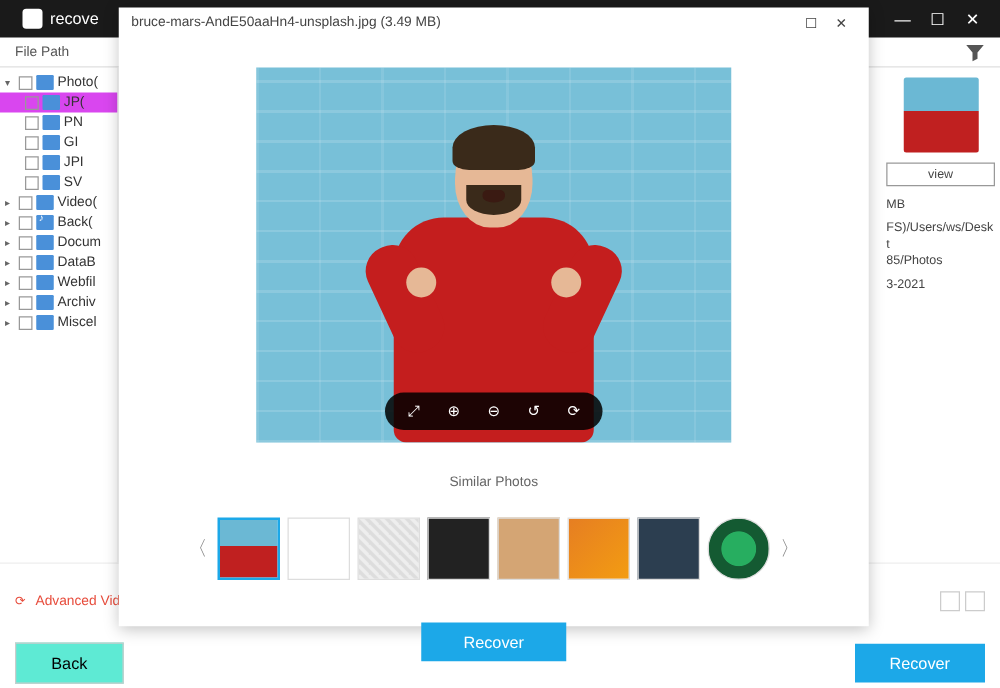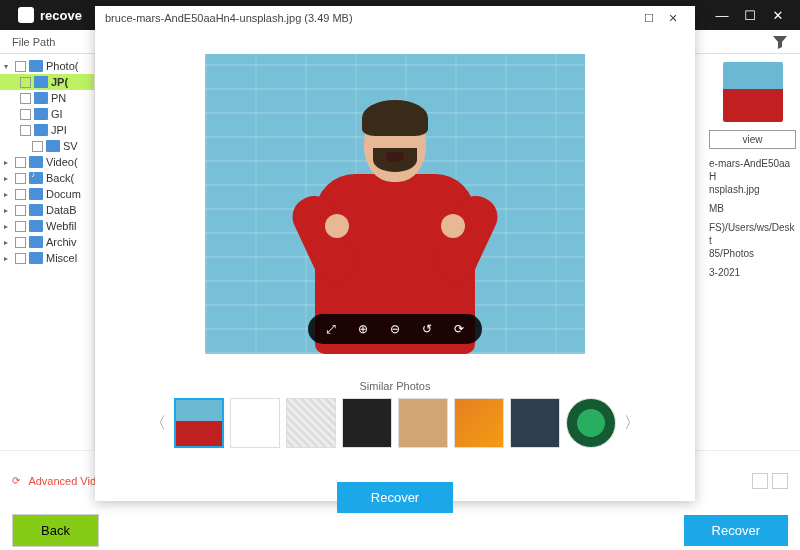--- a/index.html
+++ b/index.html
@@ -1,46 +1,46 @@
 <!DOCTYPE html>
 <html><head>
 <meta charset="utf-8">
 <style>
 * { margin: 0; padding: 0; box-sizing: border-box; font-family: "Segoe UI", Arial, sans-serif; }
 body { width: 800px; height: 550px; background: #fff; overflow: hidden; position: relative; }
 .titlebar { height: 30px; background: #1a1a1a; display: flex; align-items: center; padding: 0 8px; color: #fff; }
-.logo { display: flex; align-items: flex-end; gap: 6px; font-size: 13px; font-weight: 700; padding-left: 10px; }
+.logo { display: flex; align-items: flex-start; gap: 6px; font-size: 13px; font-weight: 400; padding-left: 10px; }
 .logo-icon { width: 16px; height: 16px; background: #fff; border-radius: 3px; position: relative; }
 .titlebar-spacer { flex: 1; }
 .titlebar-btn { width: 28px; height: 28px; display: flex; align-items: center; justify-content: center; cursor: pointer; font-size: 13px; }
 .sub-header { height: 24px; border-bottom: 1px solid #e0e0e0; display: flex; align-items: center; padding: 0 12px; font-size: 11px; color: #555; }
 .sub-header-spacer { flex: 1; }
 .filter-icon { width: 16px; height: 16px; cursor: pointer; }
 .main-area { display: flex; height: calc(100% - 30px - 24px - 60px - 40px); }
 .sidebar { width: 95px; border-right: 1px solid #eee; overflow: hidden; padding-top: 4px; }
 .tree-item { display: flex; align-items: center; gap: 3px; padding: 2px 4px; font-size: 11px; color: #333; white-space: nowrap; }
-.tree-item.selected { background: #bef264; font-weight: bold; }
+.tree-item.selected { background: #d946ef; }
 .tree-chevron { width: 8px; font-size: 8px; color: #666; }
 .tree-cb { width: 11px; height: 11px; border: 1px solid #999; flex-shrink: 0; }
 .tree-folder { width: 14px; height: 12px; background: #4a90d9; border-radius: 1px; flex-shrink: 0; position: relative; }
 .tree-folder.music::after { content: "♪"; position: absolute; top: -2px; left: 2px; font-size: 8px; color: #fff; }
 .tree-folder.doc { background: #4a90d9; }
 .right-panel { width: 95px; padding: 8px 4px; font-size: 10px; color: #444; overflow: hidden; }
 .preview-thumb { width: 60px; height: 60px; margin: 0 auto 8px; background: linear-gradient(180deg, #6bb8d4 0%, #6bb8d4 45%, #c02020 45%, #c02020 100%); border-radius: 2px; }
 .preview-button { width: 100%; border: 1px solid #999; background: #fff; padding: 3px; font-size: 10px; margin-bottom: 8px; cursor: pointer; text-align: center; }
 .info-line { margin-bottom: 6px; line-height: 1.3; word-break: break-all; }
 .center-area { flex: 1; }
 .status-row { height: 60px; border-top: 1px solid #eee; display: flex; align-items: center; padding: 0 12px; font-size: 10px; color: #666; gap: 8px; }
 .adv-recovery { color: #e74c3c; font-size: 11px; }
 .adv-badge { background: #e74c3c; color: #fff; font-size: 8px; padding: 1px 4px; border-radius: 2px; }
 .status-spacer { flex: 1; }
 .view-toggle { display: flex; gap: 4px; }
 .view-btn { width: 16px; height: 16px; border: 1px solid #ccc; cursor: pointer; }
 .footer { height: 40px; display: flex; align-items: center; padding: 0 12px; gap: 10px; }
-.btn { padding: 8px 28px; font-size: 13px; cursor: pointer; border: 1px solid #ccc; background: #84cc16; }
+.btn { padding: 8px 28px; font-size: 13px; cursor: pointer; border: 1px solid #ccc; background: #5eead4; }
 .btn.primary { background: #1ca8e8; color: #fff; border: none; }
 .footer-spacer { flex: 1; }
 
 
 .modal { position: absolute; top: 6px; left: 95px; width: 600px; height: 495px; background: #fff; box-shadow: 0 2px 12px rgba(0,0,0,0.25); display: flex; flex-direction: column; gap: 20px; }
 .modal-header { height: 28px; display: flex; align-items: center; padding: 0 10px; font-size: 11px; color: #444; }
 .modal-header .spacer { flex: 1; }
 .modal-hbtn { width: 24px; height: 24px; display: flex; align-items: center; justify-content: center; cursor: pointer; }
 .modal-body { flex: 1; display: flex; align-items: flex-start; justify-content: center; padding-top: 4px; }
 .preview-img { width: 380px; height: 300px; background: linear-gradient(180deg, #78c0d8 0%, #78c0d8 100%); position: relative; overflow: hidden; }
@@ -51,21 +51,21 @@
 .beard { position: absolute; top: 54px; left: 50%; transform: translateX(-50%); width: 44px; height: 24px; background: #3a2a1a; border-radius: 0 0 50% 50%; }
 .mouth { position: absolute; top: 58px; left: 50%; transform: translateX(-50%); width: 18px; height: 10px; background: #3a1a12; border-radius: 4px 4px 50% 50%; }
 .torso { position: absolute; top: 80px; left: 50%; transform: translateX(-50%); width: 160px; height: 180px; background: #c41e1e; border-radius: 40px 40px 10px 10px; }
 .arm-l { position: absolute; top: 100px; left: 18px; width: 42px; height: 90px; background: #c41e1e; border-radius: 20px; transform: rotate(-25deg); }
 .arm-r { position: absolute; top: 100px; right: 18px; width: 42px; height: 90px; background: #c41e1e; border-radius: 20px; transform: rotate(25deg); }
 .fist-l { position: absolute; top: 120px; left: 40px; width: 24px; height: 24px; background: #e6b896; border-radius: 50%; }
 .fist-r { position: absolute; top: 120px; right: 40px; width: 24px; height: 24px; background: #e6b896; border-radius: 50%; }
 .img-toolbar { position: absolute; bottom: 10px; left: 50%; transform: translateX(-50%); background: rgba(0,0,0,0.85); border-radius: 16px; display: flex; gap: 14px; padding: 6px 14px; }
 .img-tool { width: 18px; height: 18px; color: #fff; display: flex; align-items: center; justify-content: center; cursor: pointer; font-size: 12px; }
 .similar-section { padding: 6px 20px 8px; }
-.similar-title { text-align: center; font-size: 11px; color: #666; margin-bottom: 6px; }
+.similar-title { text-align: center; font-size: 11px; color: #666; margin-bottom: 22px; }
 .similar-row { display: flex; align-items: center; gap: 6px; justify-content: center; }
 .nav-arrow { width: 20px; height: 40px; display: flex; align-items: center; justify-content: center; cursor: pointer; font-size: 16px; color: #888; }
 .thumb { width: 50px; height: 50px; border: 1px solid #ddd; cursor: pointer; background: #f0f0f0; display: flex; align-items: center; justify-content: center; font-size: 9px; overflow: hidden; }
 .thumb.active { border: 2px solid #1ca8e8; }
 .thumb-1 { background: linear-gradient(180deg, #6bb8d4 0%, #6bb8d4 45%, #c02020 45%, #c02020 100%); }
 .thumb-2 { background: #fff; }
 .thumb-3 { background: linear-gradient(45deg,#eee 25%,#ddd 25%,#ddd 50%,#eee 50%,#eee 75%,#ddd 75%); background-size: 8px 8px; }
 .thumb-4 { background: #222; }
 .thumb-5 { background: #d4a574; }
 .thumb-6 { background: linear-gradient(135deg,#e67e22,#f39c12); }
@@ -117,21 +117,21 @@
     <div class="tree-item" style="padding-left:20px">
         <span class="tree-cb"></span>
         <span class="tree-folder"></span>
         <span>GI</span>
       </div>
     <div class="tree-item" style="padding-left:20px">
         <span class="tree-cb"></span>
         <span class="tree-folder"></span>
         <span>JPI</span>
       </div>
-    <div class="tree-item" style="padding-left:32px">
+    <div class="tree-item" style="padding-left:20px">
         <span class="tree-cb"></span>
         <span class="tree-folder"></span>
         <span>SV</span>
       </div>
     <div class="tree-item">
         <span class="tree-chevron">▸</span>
         <span class="tree-cb"></span>
         <span class="tree-folder"></span>
         <span>Video(</span>
       </div>
@@ -169,21 +169,20 @@
         <span class="tree-chevron">▸</span>
         <span class="tree-cb"></span>
         <span class="tree-folder"></span>
         <span>Miscel</span>
       </div>
   </div>
   <div class="center-area"></div>
   <div class="right-panel">
     <div class="preview-thumb"></div>
     <div class="preview-button">view</div>
-    <div class="info-line"><span>e-mars-AndE50aaH</span><br><span>nsplash.jpg</span></div>
     <div class="info-line">MB</div>
     <div class="info-line"><span>FS)/Users/ws/Deskt</span><br><span>85/Photos</span></div>
     <div class="info-line">3-2021</div>
   </div>
 </div>
 
 <div class="status-row">
   <span style="color:#e74c3c">⟳</span>
   <span class="adv-recovery">Advanced Video Recovery</span>
   <span class="adv-badge">Advanced</span>

